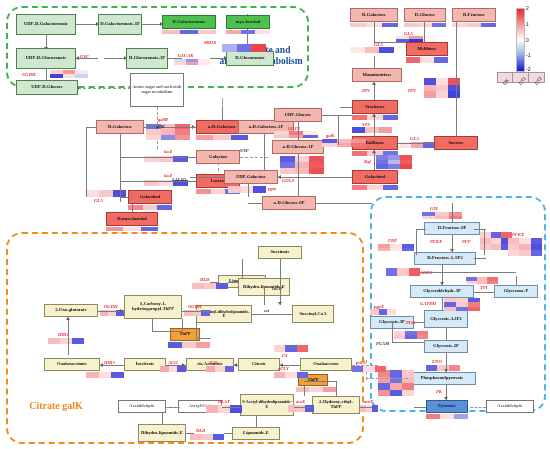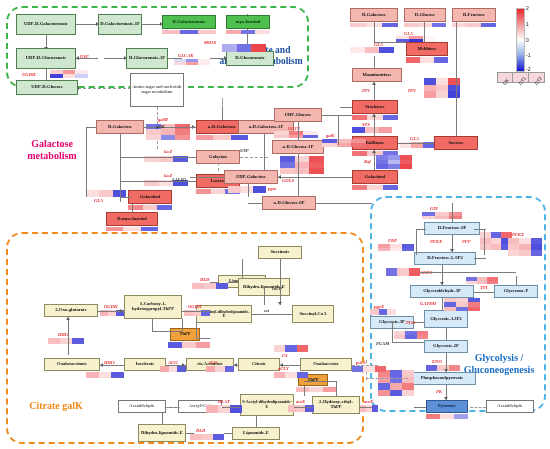--- a/index.html
+++ b/index.html
@@ -75,30 +75,22 @@
 
   <div class="frame green" style="left:6px;top:6px;width:303px;height:82px;"></div>
   <div class="frame pink" style="left:6px;top:96px;width:350px;height:118px;"></div>
   <div class="frame orange" style="left:6px;top:232px;width:358px;height:212px;"></div>
   <div class="frame blue" style="left:370px;top:196px;width:176px;height:216px;"></div>
 
   <div class="modtitle green" style="left:215px;top:45px;width:92px;">
     <div>Ascorbate and</div>
     <div>aldarate metabolism</div>
   </div>
-  <div class="modtitle pink" style="left:14px;top:138px;width:76px;">
-    <div>Galactose</div>
-    <div>metabolism</div>
-  </div>
   <div class="modtitle orange" style="left:16px;top:400px;width:80px;">
     <div>Citrate galK</div>
-  </div>
-  <div class="modtitle blue" style="left:458px;top:352px;width:82px;">
-    <div>Glycolysis /</div>
-    <div>Gluconeogenesis</div>
   </div>
 
   <div id="legend">
     <div class="cbar" style="left:516px;top:8px;"></div>
     <div class="ctick" style="left:526px;top:5px;">2</div>
     <div class="ctick" style="left:526px;top:21px;">1</div>
     <div class="ctick" style="left:526px;top:37px;">0</div>
     <div class="ctick" style="left:526px;top:52px;">-1</div>
     <div class="ctick" style="left:526px;top:66px;">-2</div>
 

